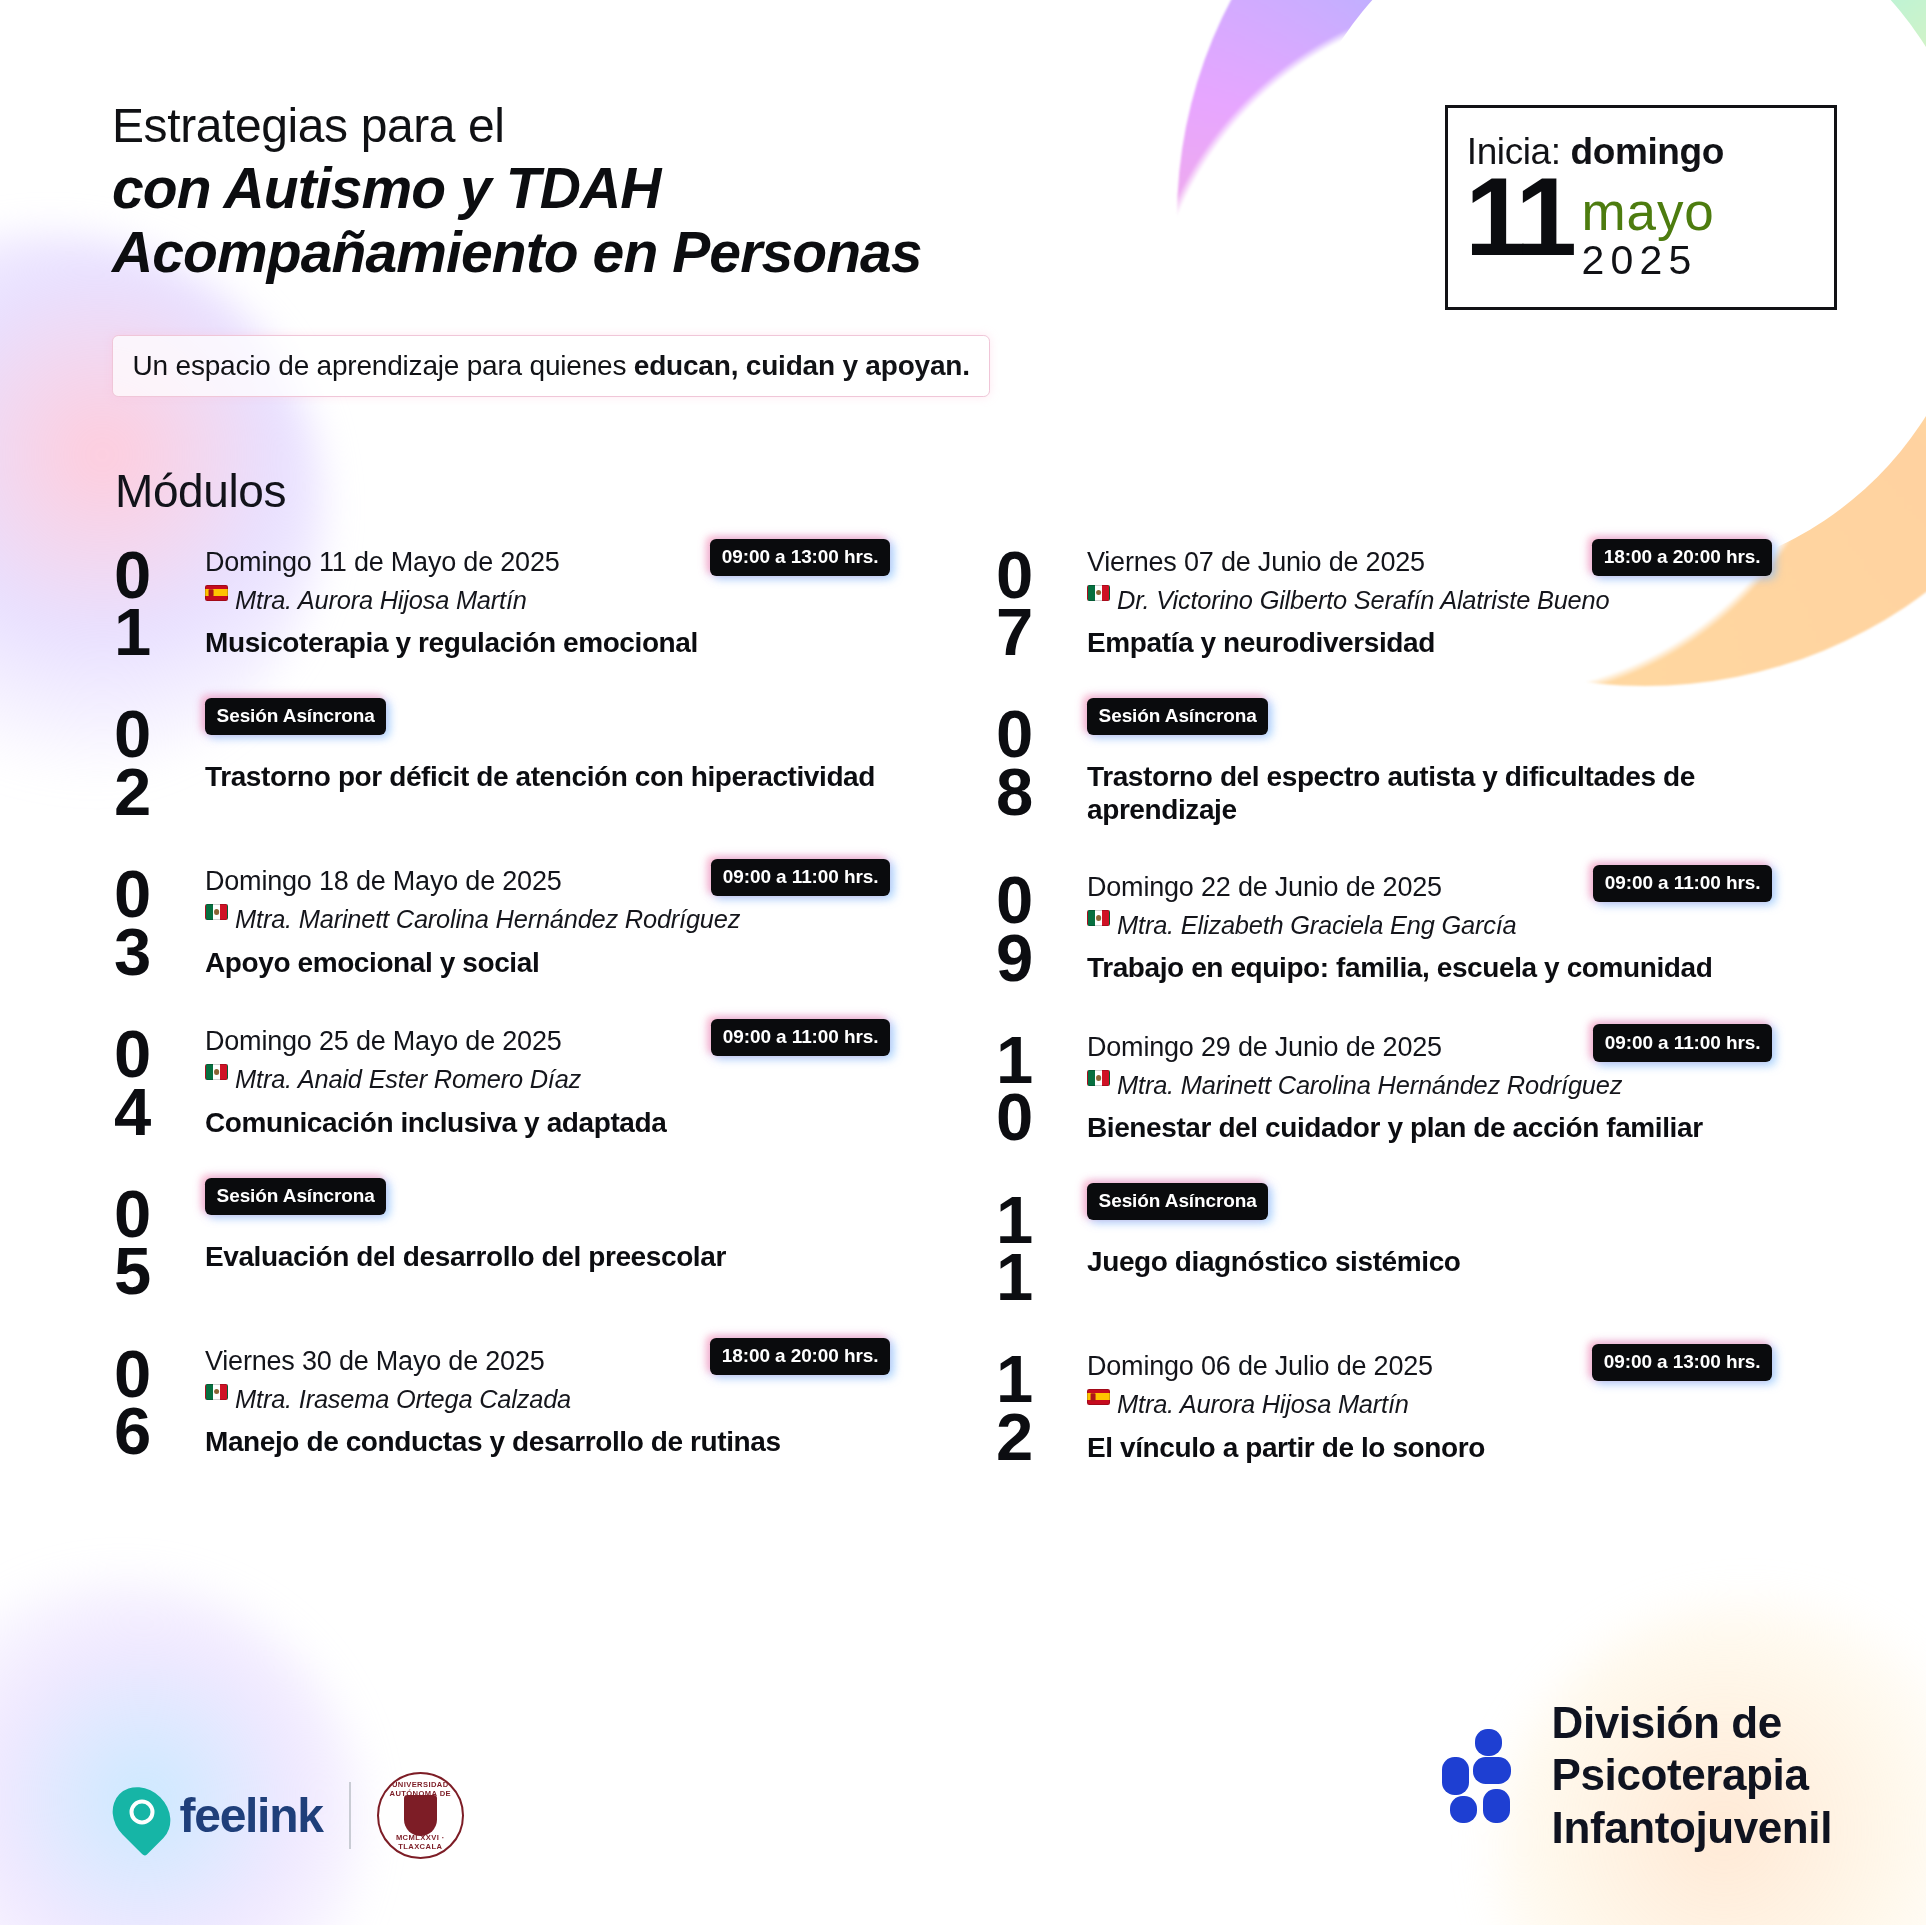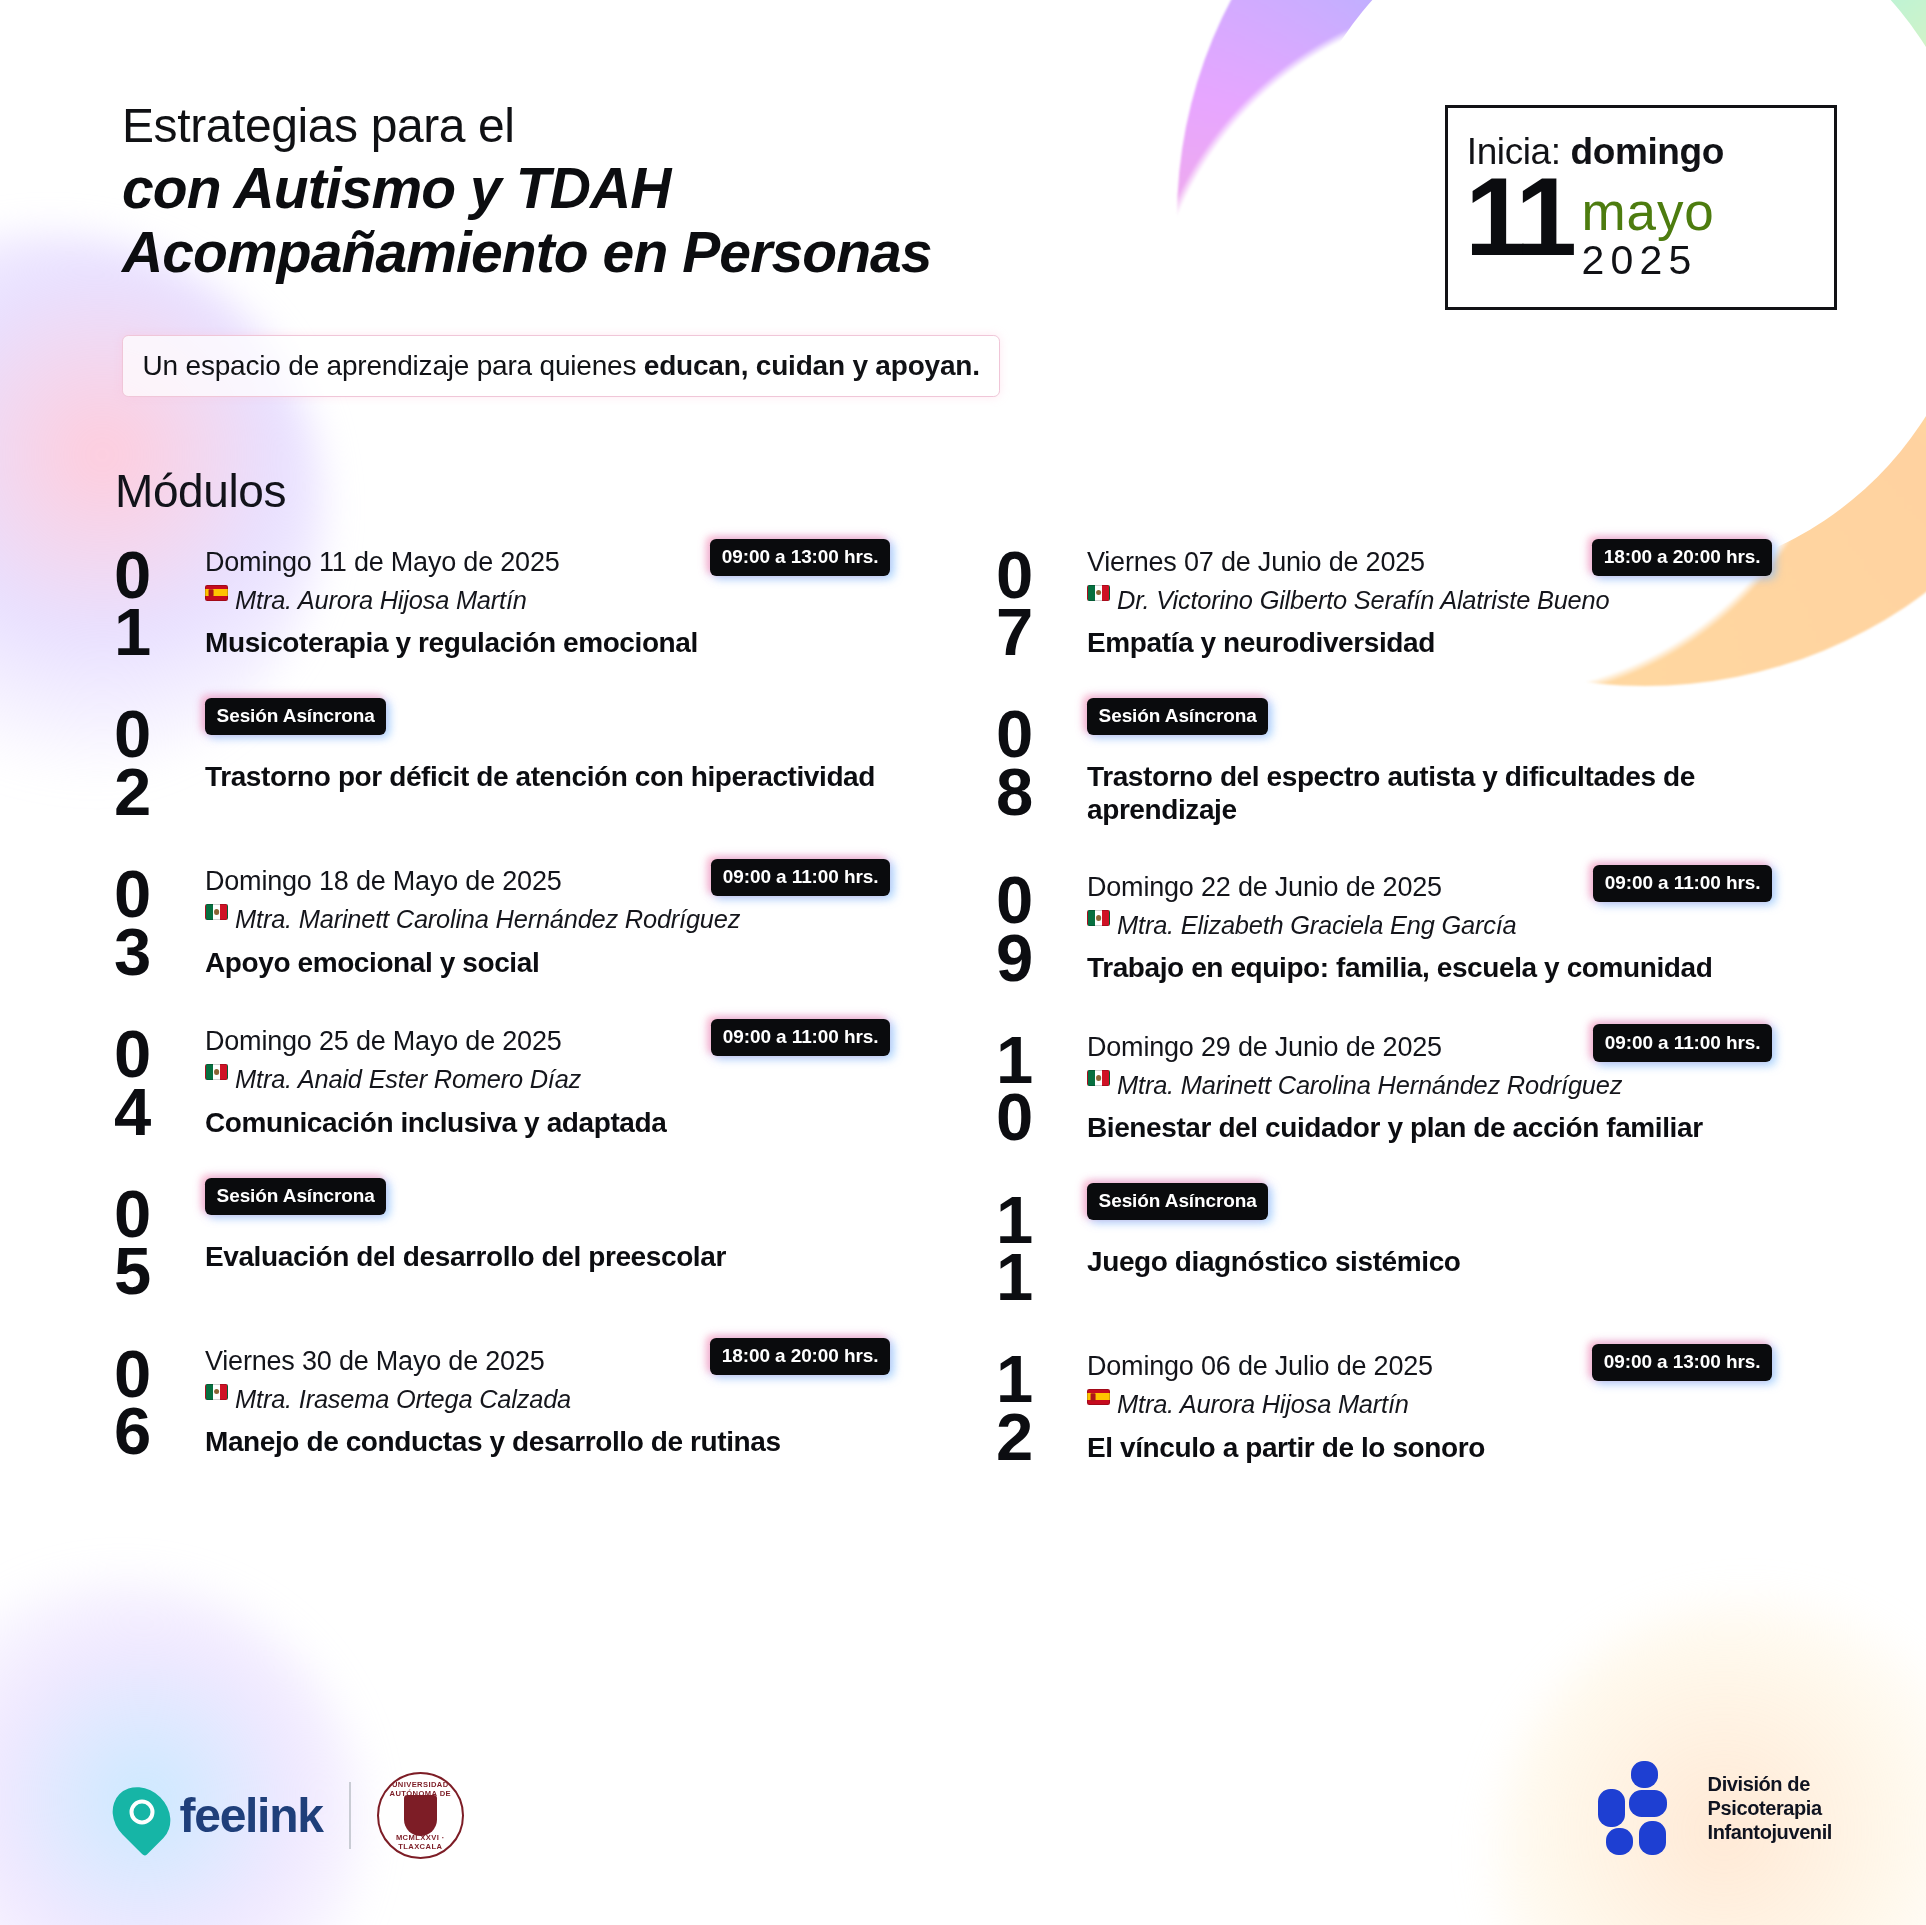--- a/index.html
+++ b/index.html
@@ -76,21 +76,21 @@
     height: 513px;
     border-radius: 50%;
     background: radial-gradient(circle at 45% 45%,
        rgba(255,214,178,0.55) 0%,
        rgba(255,236,200,0.35) 45%,
        rgba(255,255,255,0) 72%);
     filter: blur(20px);
   }
 
   
-  .header { position: absolute; left: 122px; top: 98px; width: 1070px; }
+  .header { position: absolute; left: 112px; top: 98px; width: 1070px; }
   .kicker {
     font-size: 48px;
     color: #101114;
     letter-spacing: -0.4px;
     font-weight: 400;
     line-height: 1.15;
   }
   .title {
     font-size: 57px;
     font-weight: 700;
@@ -362,21 +362,21 @@
     gap: 20.5px;
   }
   .dpi-mark { width: 89px; height: 94px; position: relative; }
   .dpi-mark i {
     position: absolute;
     background: #1e3fd2;
     border-radius: 12.5px;
     display: block;
   }
   .dpi-text {
-    font-size: 20px;
+    font-size: 44px;
     font-weight: 700;
     color: #0f1320;
     line-height: 1.2;
     letter-spacing: -0.4px;
   }
 </style>
 </head>
 <body>
 
 <div class="poster">

